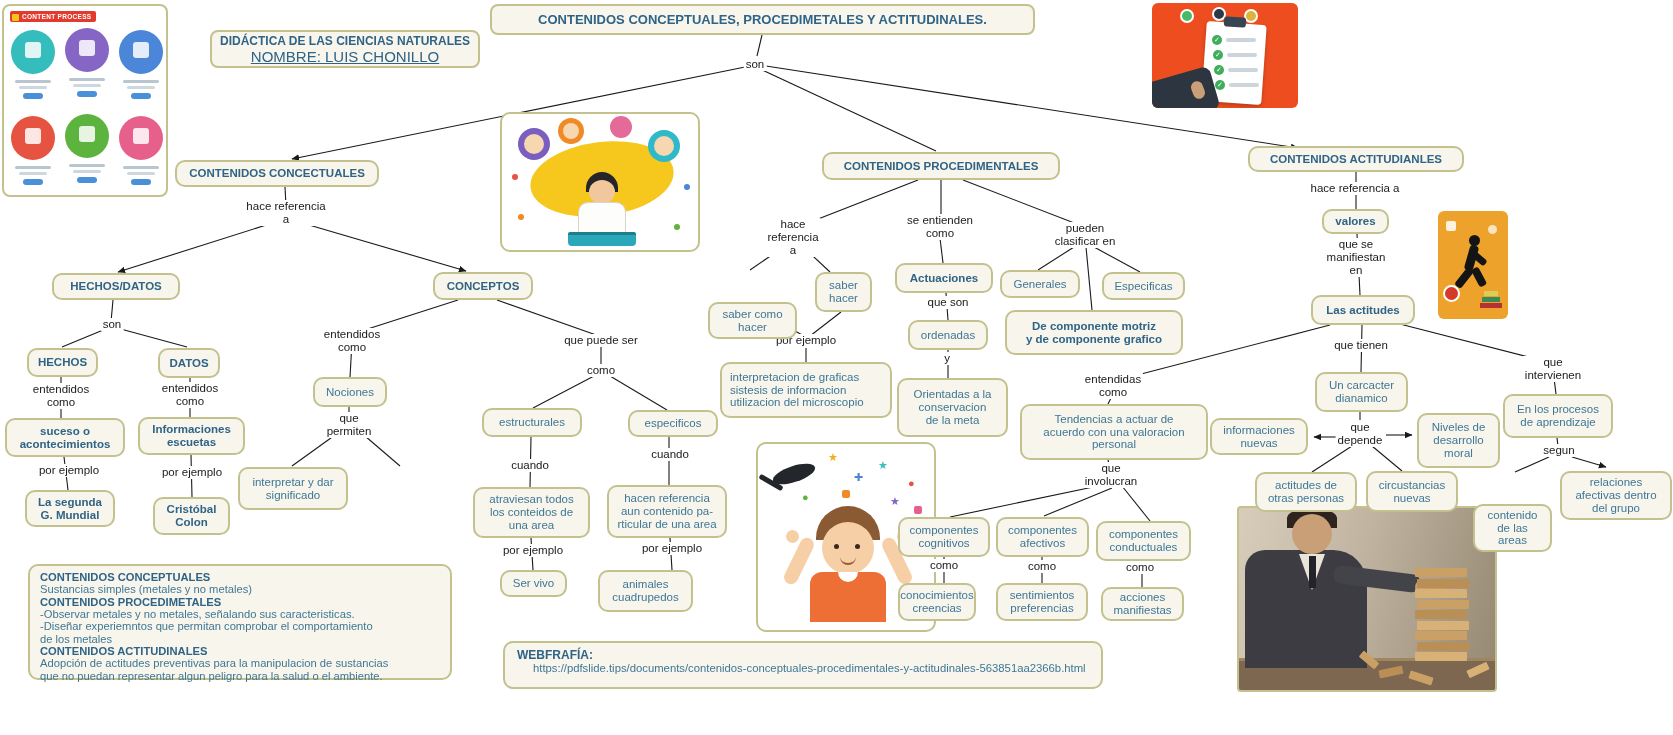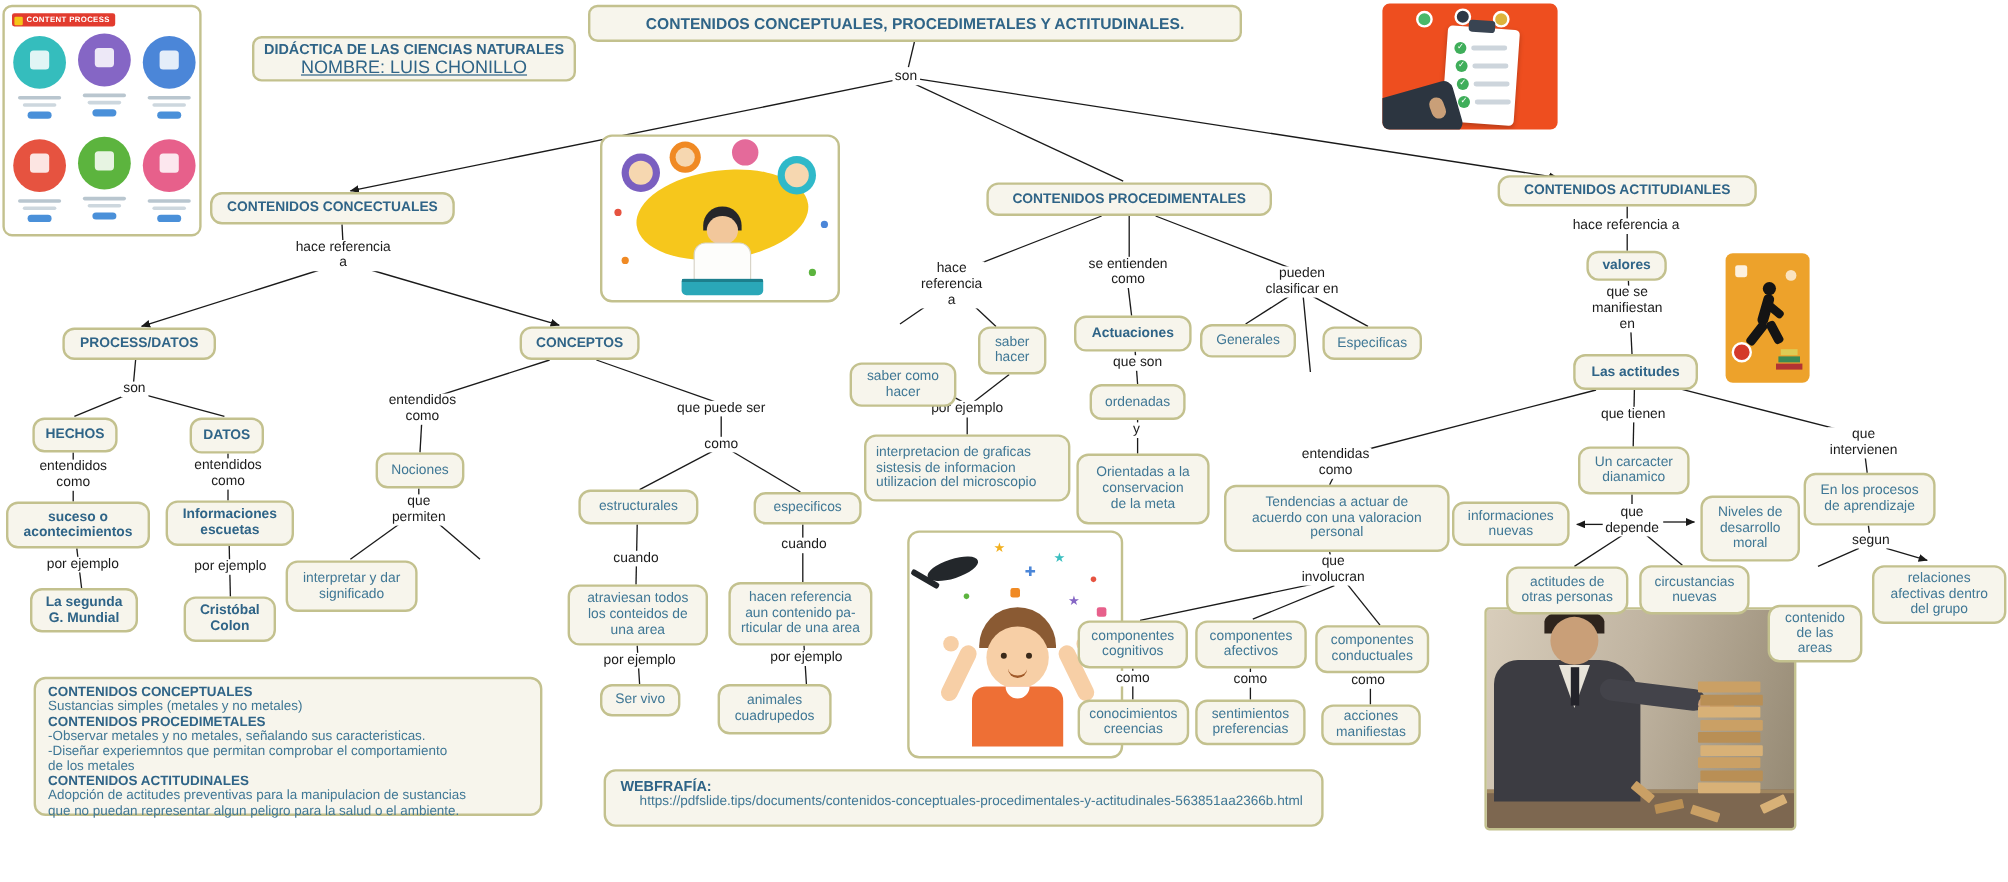--- a/index.html
+++ b/index.html
@@ -389,21 +389,21 @@
     </div>
 
   <div id="webgrafia-box" class="panel">
     <div class="wg-title">WEBFRAFÍA:</div>
     <div class="wg-url">https://pdfslide.tips/documents/contenidos-conceptuales-procedimentales-y-actitudinales-563851aa2366b.html</div>
   </div>
 
 <div class="node bold" style="left: 175px; top: 160px; width: 204px; min-height: 27px;">CONTENIDOS CONCECTUALES</div>
     <div class="node bold" style="left: 822px; top: 152px; width: 238px; min-height: 28px;">CONTENIDOS PROCEDIMENTALES</div>
     <div class="node bold" style="left: 1248px; top: 146px; width: 216px; min-height: 26px;">CONTENIDOS ACTITUDIANLES</div>
-    <div class="node bold" style="left: 52px; top: 273px; width: 128px; min-height: 27px;">PROCESS/DATOS</div>
+    <div class="node bold" style="left: 52px; top: 273px; width: 128px; min-height: 27px;">HECHOS/DATOS</div>
     <div class="node bold" style="left: 433px; top: 272px; width: 100px; min-height: 28px;">CONCEPTOS</div>
     <div class="node bold" style="left: 27px; top: 348px; width: 71px; min-height: 29px;">HECHOS</div>
     <div class="node bold" style="left: 158px; top: 348px; width: 62px; min-height: 30px;">DATOS</div>
     <div class="node bold" style="left: 5px; top: 418px; width: 120px; min-height: 39px;">suceso o
 acontecimientos</div>
     <div class="node bold" style="left: 138px; top: 417px; width: 107px; min-height: 38px;">Informaciones
 escuetas</div>
     <div class="node bold" style="left: 25px; top: 490px; width: 90px; min-height: 37px;">La segunda
 G. Mundial</div>
     <div class="node bold" style="left: 153px; top: 497px; width: 77px; min-height: 38px;">Cristóbal
@@ -429,20 +429,22 @@
     <div class="node left" style="left: 720px; top: 362px; width: 172px; min-height: 56px;">interpretacion de graficas
 sistesis de informacion
 utilizacion del microscopio</div>
     <div class="node bold" style="left: 895px; top: 263px; width: 98px; min-height: 30px;">Actuaciones</div>
     <div class="node" style="left: 908px; top: 320px; width: 80px; min-height: 30px;">ordenadas</div>
     <div class="node" style="left: 897px; top: 378px; width: 111px; min-height: 59px;">Orientadas a la
 conservacion
 de la meta</div>
     <div class="node" style="left: 1000px; top: 270px; width: 80px; min-height: 28px;">Generales</div>
     <div class="node" style="left: 1102px; top: 272px; width: 83px; min-height: 28px;">Especificas</div>
+    <div class="node bold" style="left: 1005px; top: 310px; width: 178px; min-height: 45px;">De componente motriz
+y de componente grafico</div>
     <div class="node bold" style="left: 1322px; top: 209px; width: 67px; min-height: 25px;">valores</div>
     <div class="node bold" style="left: 1311px; top: 295px; width: 104px; min-height: 30px;">Las actitudes</div>
     <div class="node" style="left: 1020px; top: 404px; width: 188px; min-height: 56px;">Tendencias a actuar de
 acuerdo con una valoracion
 personal</div>
     <div class="node" style="left: 1315px; top: 372px; width: 93px; min-height: 40px;">Un carcacter
 dianamico</div>
     <div class="node" style="left: 1210px; top: 418px; width: 98px; min-height: 37px;">informaciones
 nuevas</div>
     <div class="node" style="left: 1417px; top: 413px; width: 83px; min-height: 55px;">Niveles de
@@ -459,21 +461,21 @@
 areas</div>
     <div class="node" style="left: 1560px; top: 471px; width: 112px; min-height: 49px;">relaciones
 afectivas dentro
 del grupo</div>
     <div class="node" style="left: 898px; top: 517px; width: 92px; min-height: 40px;">componentes
 cognitivos</div>
     <div class="node" style="left: 996px; top: 517px; width: 93px; min-height: 40px;">componentes
 afectivos</div>
     <div class="node" style="left: 1096px; top: 521px; width: 95px; min-height: 40px;">componentes
 conductuales</div>
-    <div class="node" style="left: 898px; top: 583px; width: 93px; min-height: 38px;">conocimientos
+    <div class="node" style="left: 898px; top: 583px; width: 78px; min-height: 38px;">conocimientos
 creencias</div>
     <div class="node" style="left: 996px; top: 583px; width: 92px; min-height: 38px;">sentimientos
 preferencias</div>
     <div class="node" style="left: 1101px; top: 587px; width: 83px; min-height: 34px;">acciones
 manifiestas</div>
     <div class="elabel" style="left: 755px; top: 58px;">son</div>
     <div class="elabel" style="left: 286px; top: 200px;">hace referencia
 a</div>
     <div class="elabel" style="left: 112px; top: 318px;">son</div>
     <div class="elabel" style="left: 61px; top: 383px;">entendidos

